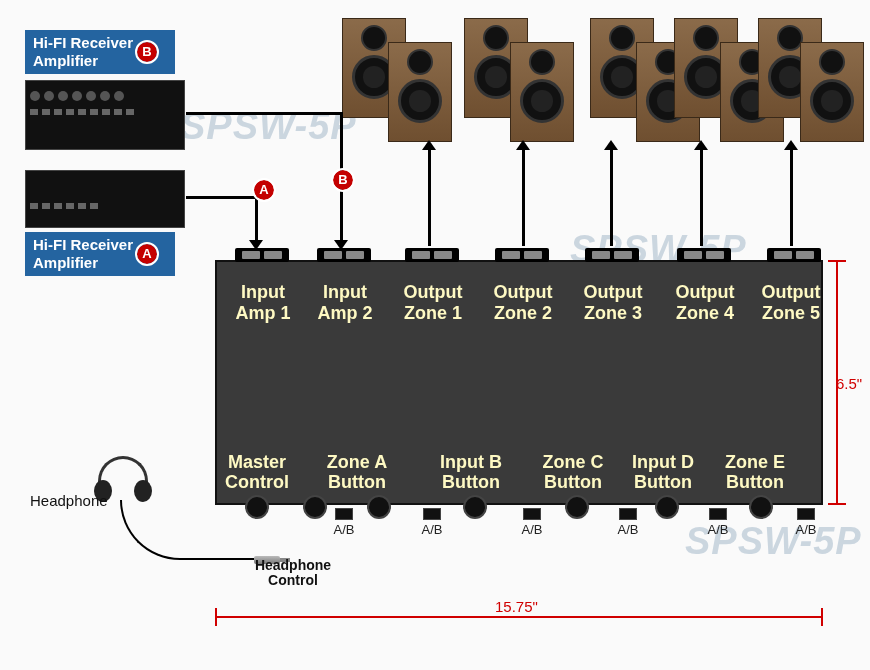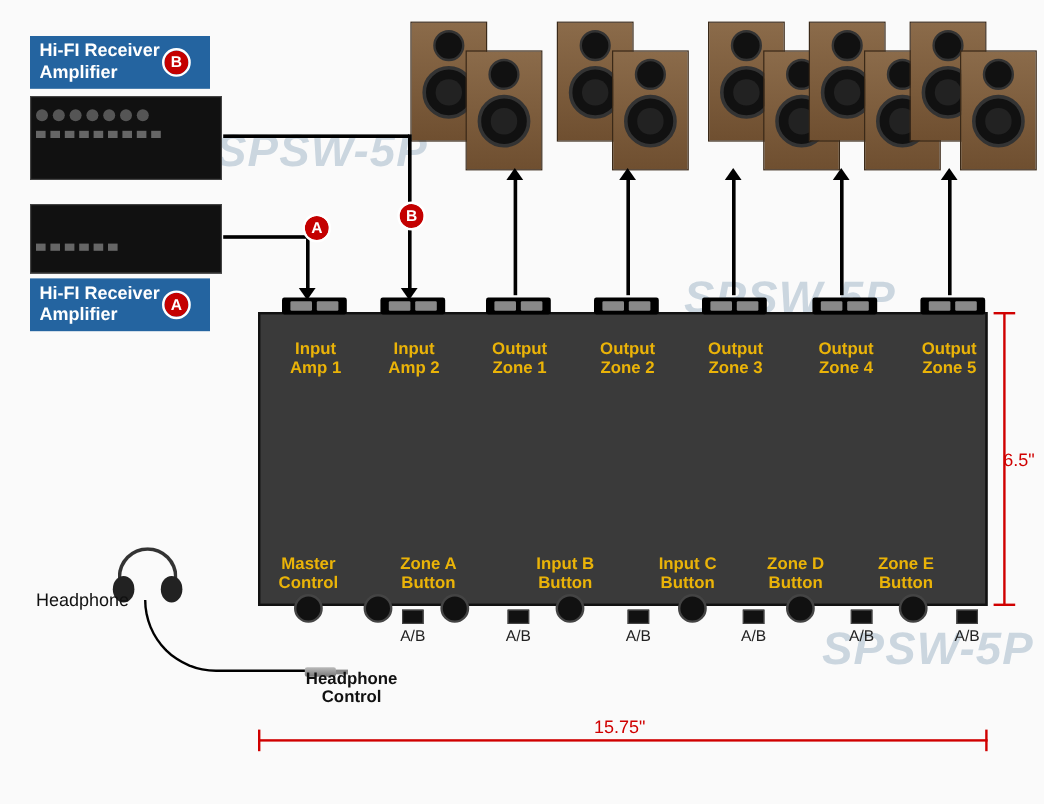--- a/index.html
+++ b/index.html
@@ -65,22 +65,22 @@
   
   .unit {
     position: absolute;
     left: 215px; top: 260px;
     width: 608px; height: 245px;
     background: #3a3a3a;
     border: 2px solid #111;
   }
   .unit .toplabel, .unit .botlabel {
     position: absolute;
-    color: #eab308;
-    font-size: 14px;
+    color: #fef9c3;
+    font-size: 18px;
     font-weight: bold;
     text-align: center;
     width: 72px;
     line-height: 1.15;
   }
   .unit .toplabel { top: 20px; }
   .unit .botlabel { bottom: 10px; text-align: center; }
 
   
   .port {
@@ -350,23 +350,23 @@
 Zone 4</div>
     <div class="toplabel" style="left:538px; white-space:pre-line;">Output
 Zone 5</div>
 
     <div class="botlabel" style="left:4px;   white-space:pre-line;">Master
 Control</div>
     <div class="botlabel" style="left:104px; white-space:pre-line;">Zone A
 Button</div>
     <div class="botlabel" style="left:218px; white-space:pre-line;">Input B
 Button</div>
-    <div class="botlabel" style="left:320px; white-space:pre-line;">Input C
+    <div class="botlabel" style="left:320px; white-space:pre-line;">Zone C
 Button</div>
-    <div class="botlabel" style="left:410px; white-space:pre-line;">Zone D
+    <div class="botlabel" style="left:410px; white-space:pre-line;">Input D
 Button</div>
     <div class="botlabel" style="left:502px; white-space:pre-line;">Zone E
 Button</div>
 
     <div class="dial" style="left:28px;"></div>
     <div class="dial" style="left:86px;"></div>
     <div class="dial" style="left:150px;"></div>
     <div class="dial" style="left:246px;"></div>
     <div class="dial" style="left:348px;"></div>
     <div class="dial" style="left:438px;"></div>

